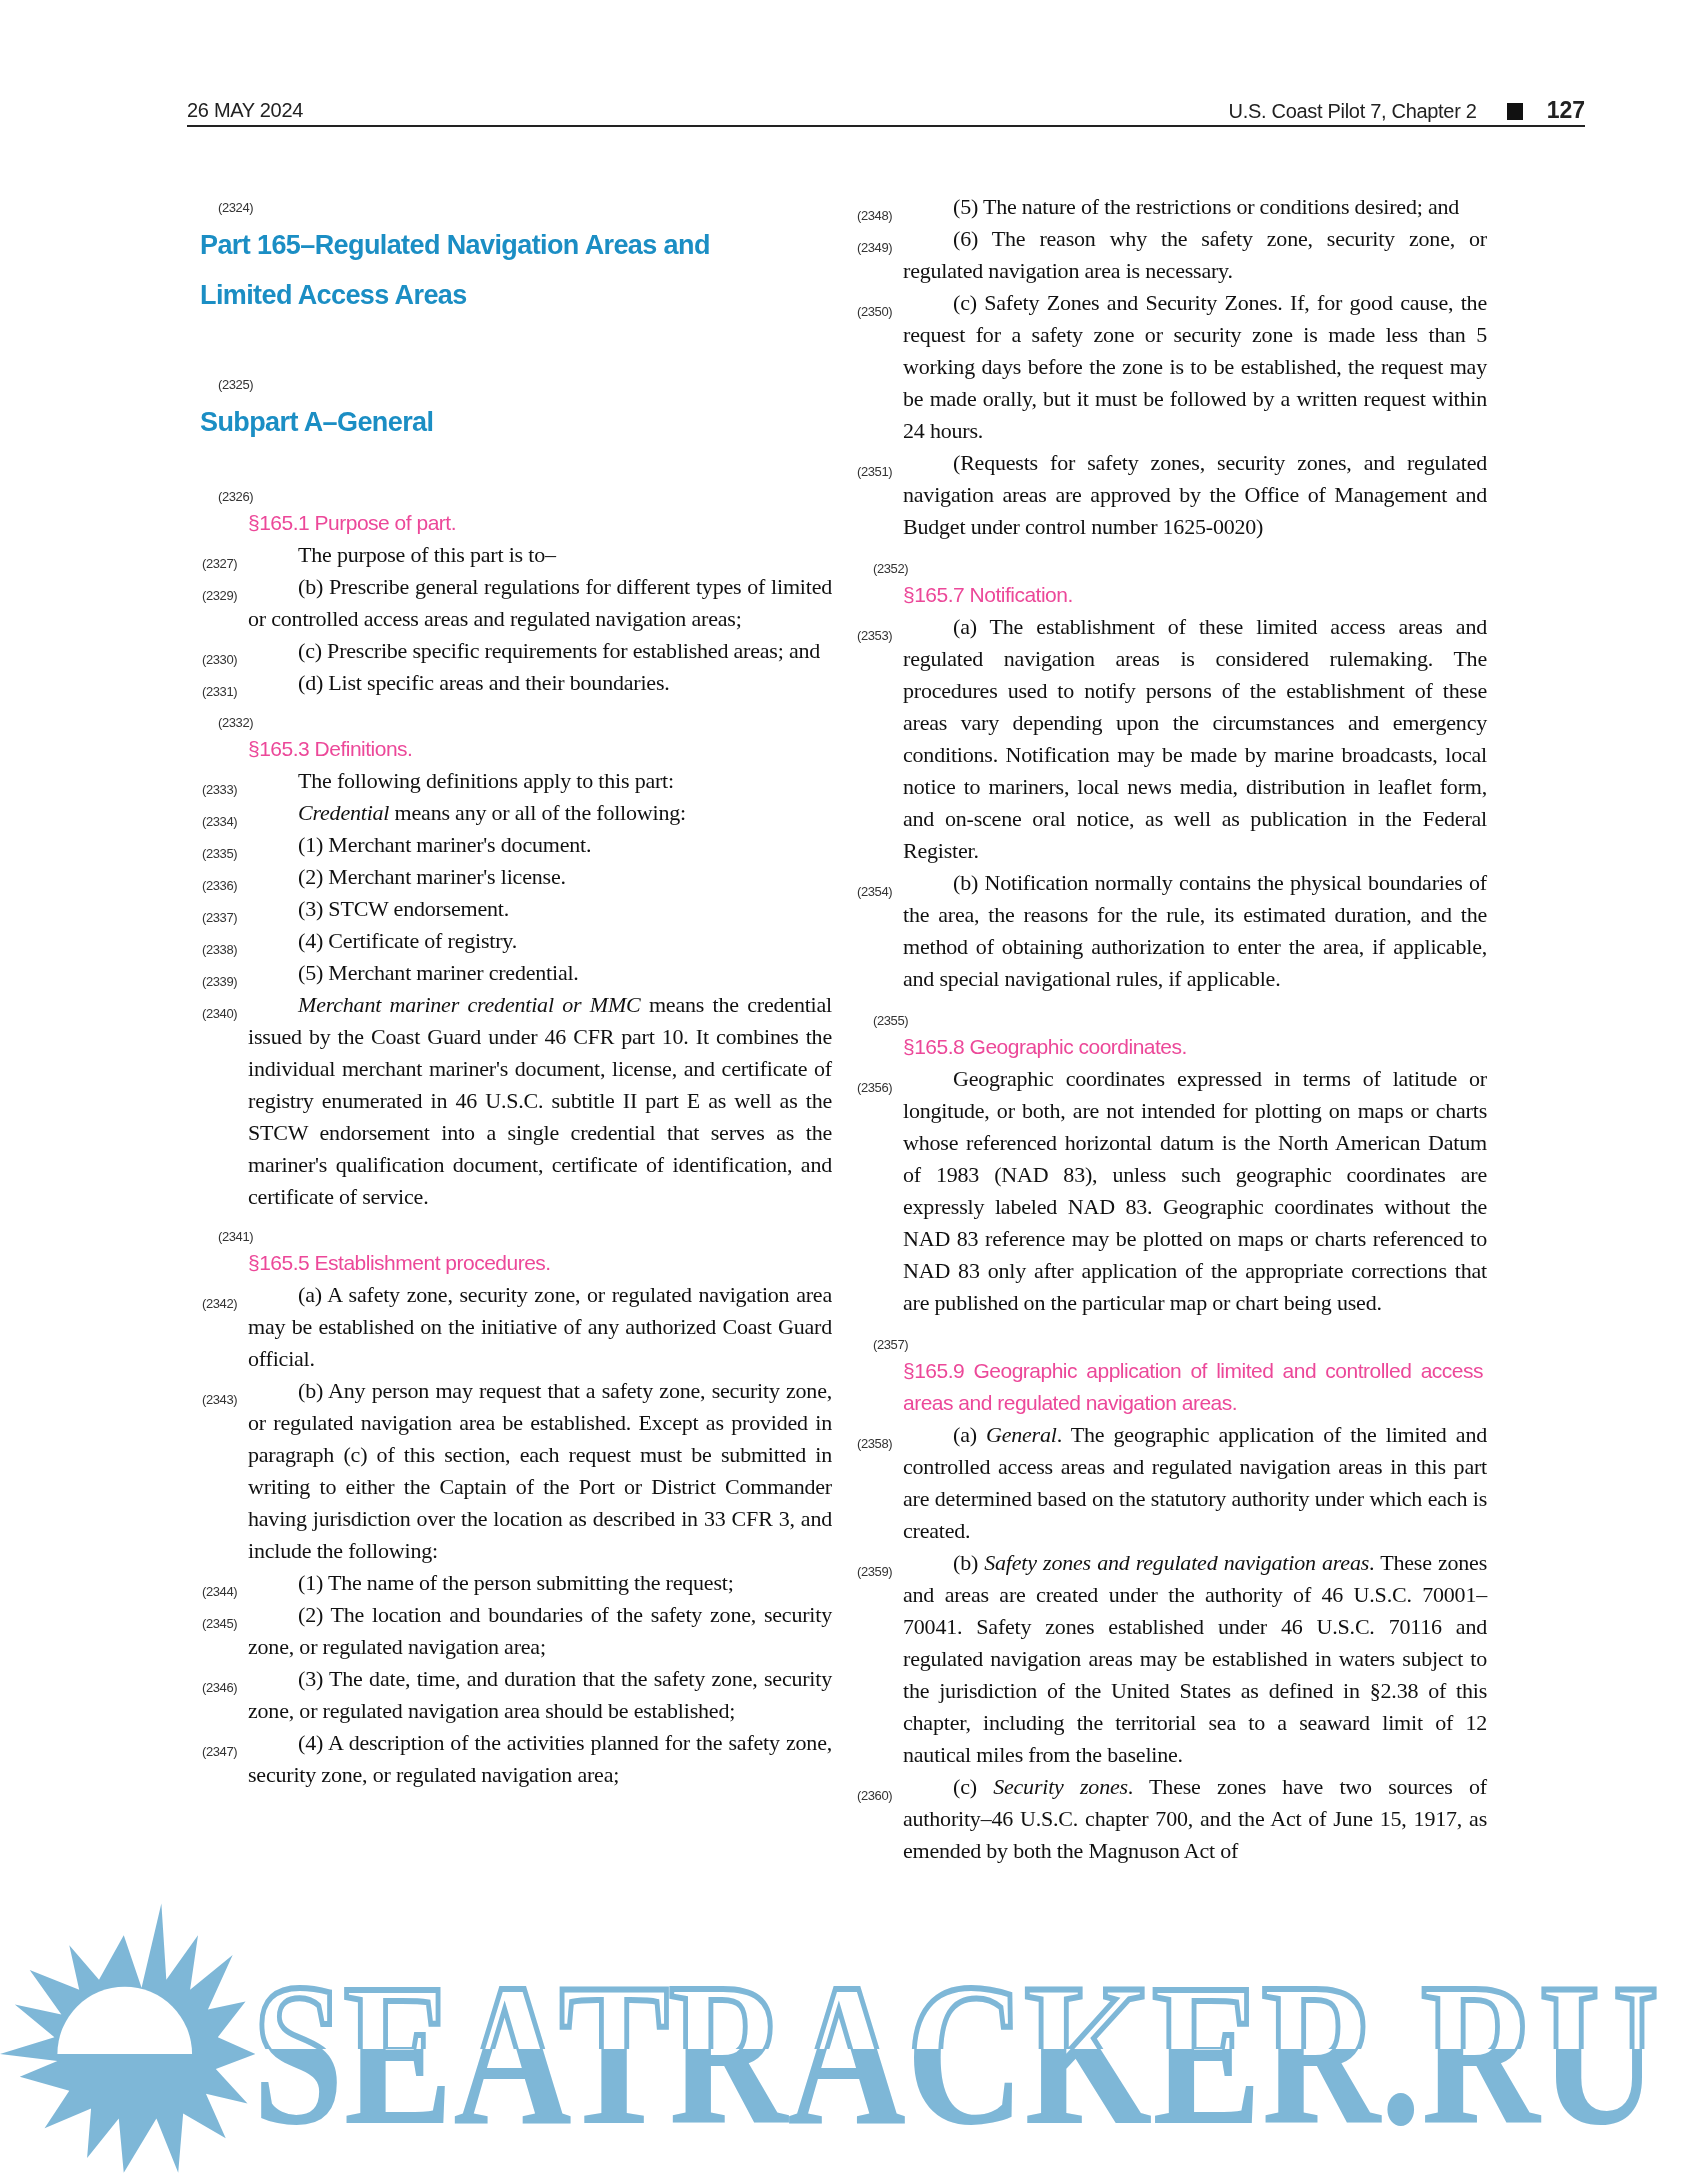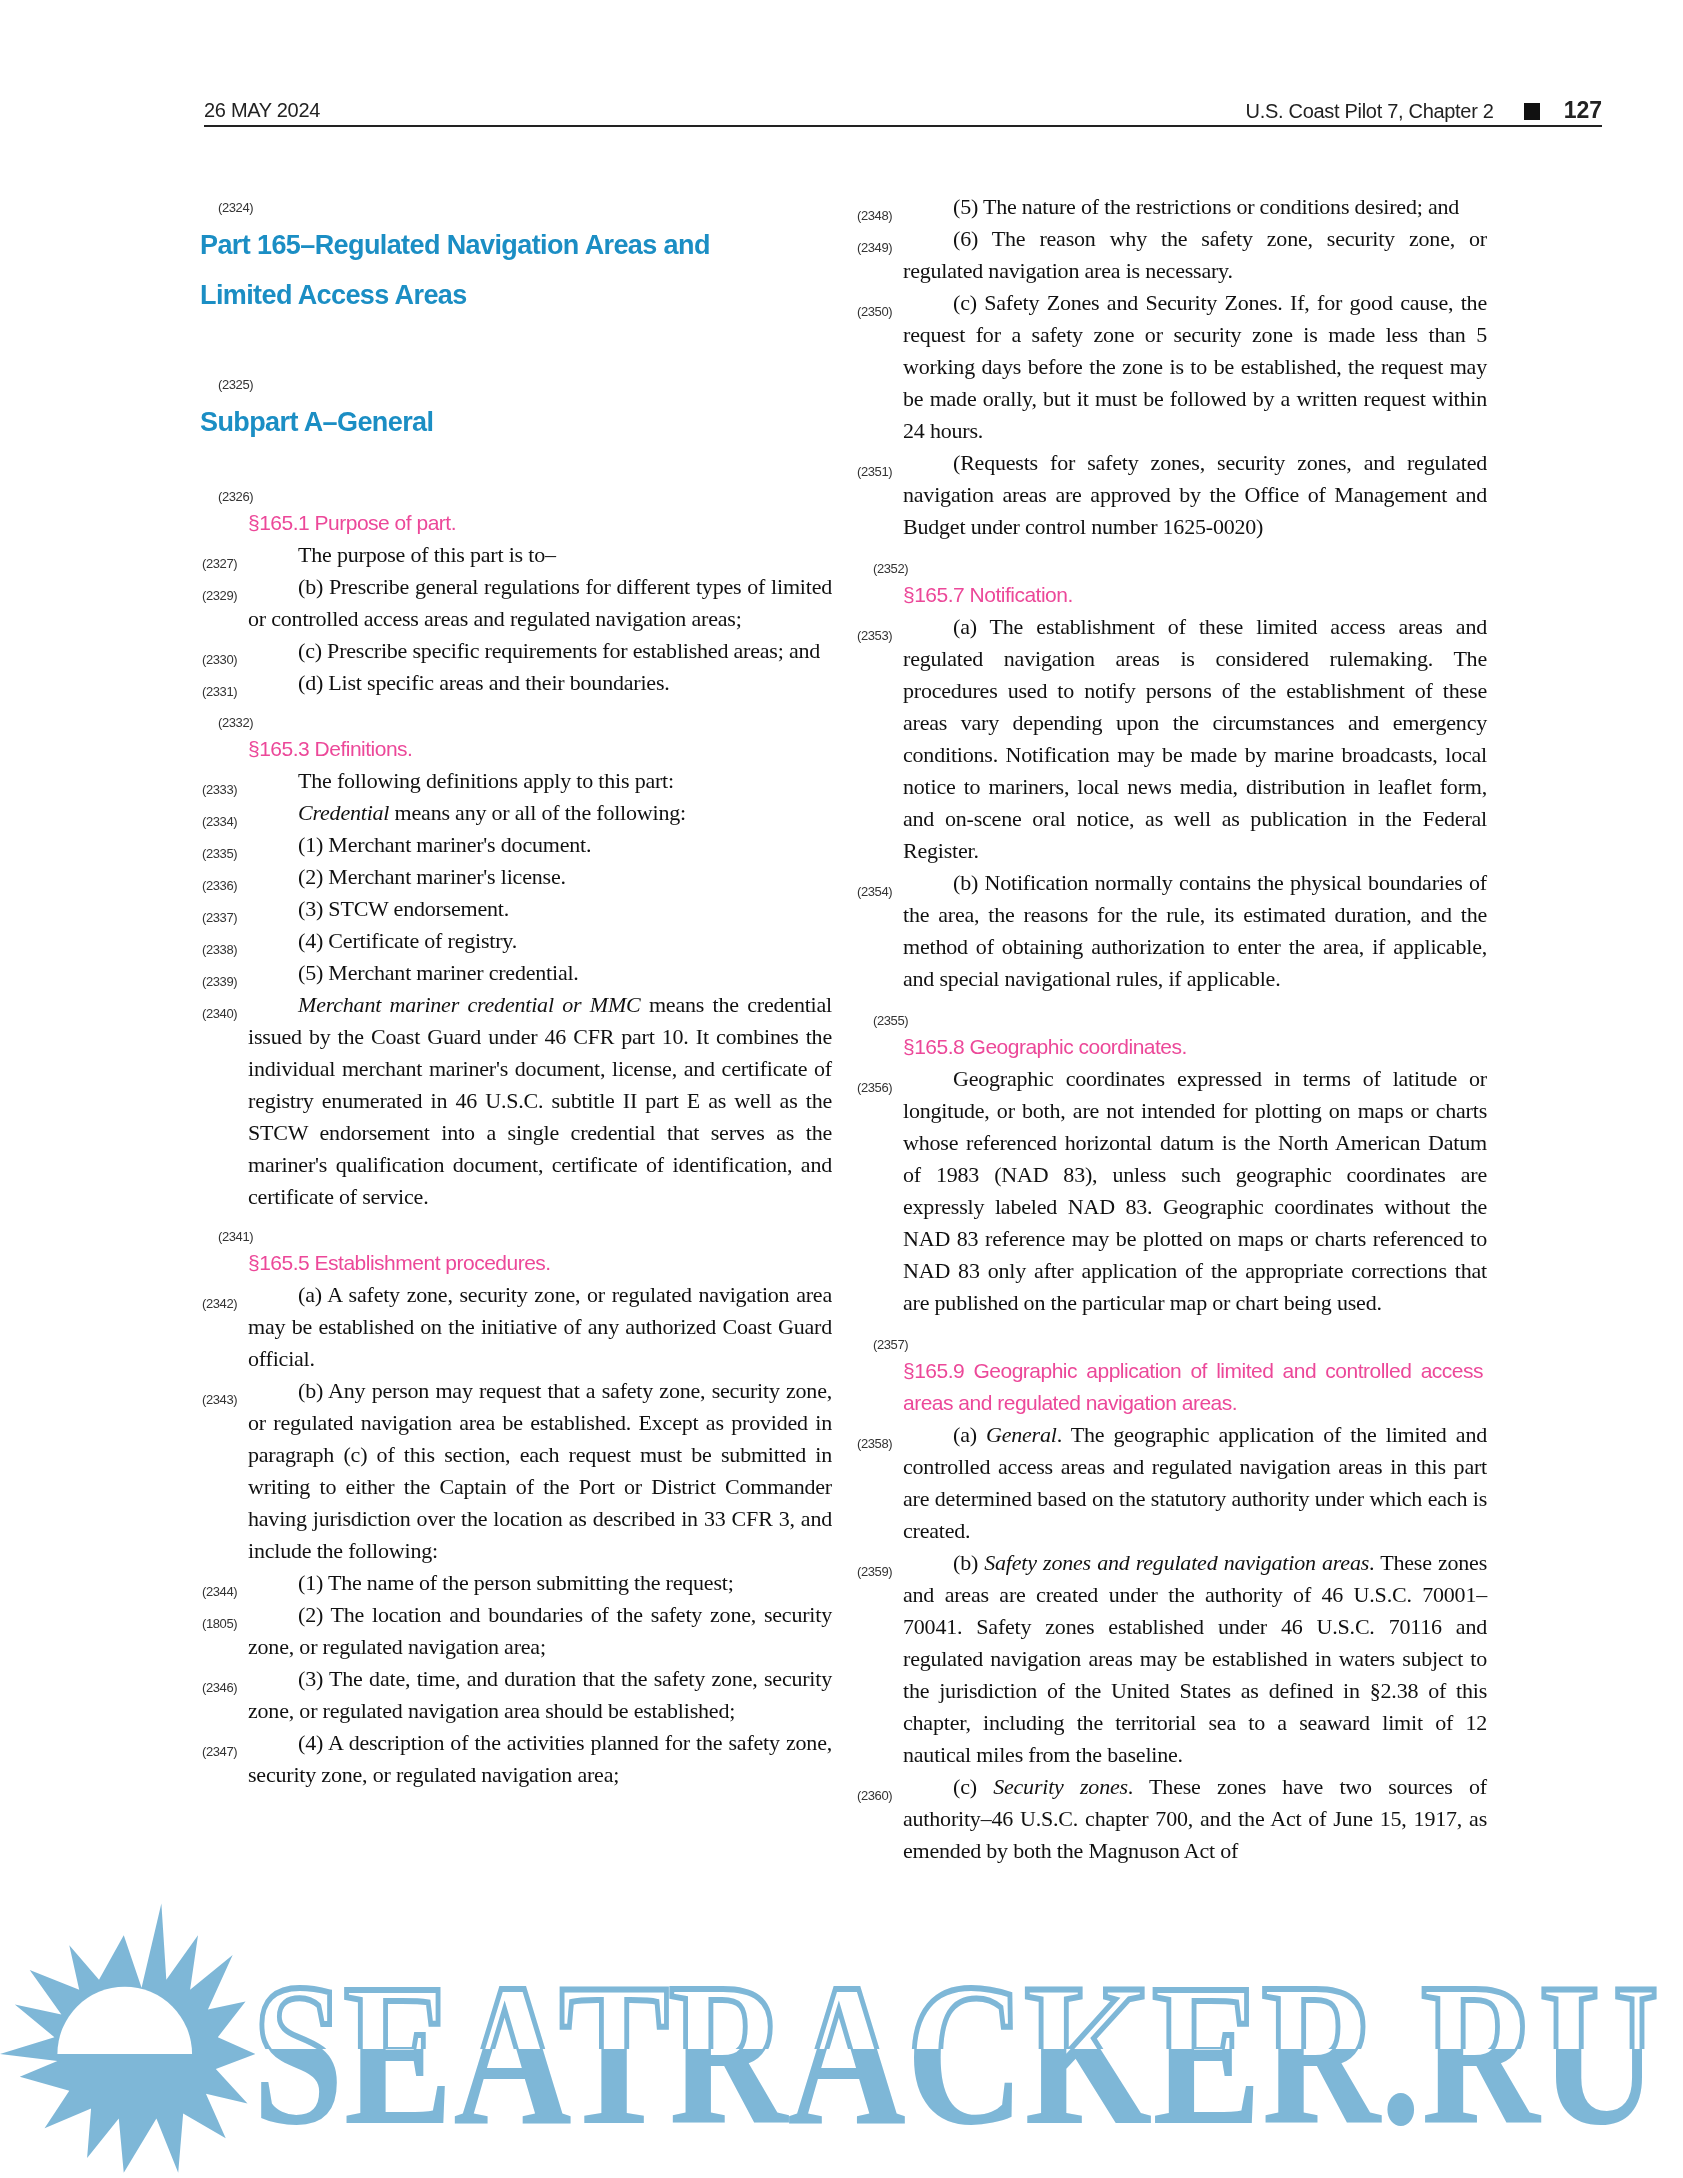--- a/index.html
+++ b/index.html
@@ -2,21 +2,21 @@
 <html><head>
 <meta charset="utf-8">
 <style>
   html, body { margin: 0; padding: 0; }
   body {
     width: 1683px; height: 2178px; position: relative; overflow: hidden;
     background: #ffffff; color: #111;
     font-family: "Liberation Serif", serif;
   }
   .header {
-    position: absolute; left: 204px; top: 97px; width: 1398px; height: 28px;
+    position: absolute; left: 187px; top: 97px; width: 1398px; height: 28px;
     border-bottom: 2px solid #222;
     font-family: "Liberation Sans", sans-serif; font-size: 20px; color: #222;
   }
   .header .date { position: absolute; left: 0; top: 2px; letter-spacing: -0.3px; }
   .header .right { position: absolute; right: 0; top: 0; display: flex; align-items: center; }
   .header .chapter { letter-spacing: -0.3px; margin-right: 30px; margin-top: 2px; }
   .header .square { width: 16px; height: 17px; background: #111; margin-right: 24px; margin-top: 2px; }
   .header .pageno { font-weight: bold; font-size: 23px; }
 
   .col { position: absolute; top: 196px; }
@@ -148,21 +148,21 @@
       </div>
       <div class="para">
         <span class="pnum">(2343)</span>
         <span class="txt">(b) Any person may request that a safety zone, security zone, or regulated navigation area be established. Except as provided in paragraph (c) of this section, each request must be submitted in writing to either the Captain of the Port or District Commander having jurisdiction over the location as described in 33 CFR 3, and include the following:</span>
       </div>
       <div class="para">
         <span class="pnum">(2344)</span>
         <span class="txt">(1) The name of the person submitting the request;</span>
       </div>
       <div class="para">
-        <span class="pnum">(1805)</span>
+        <span class="pnum">(2345)</span>
         <span class="txt">(2) The location and boundaries of the safety zone, security zone, or regulated navigation area;</span>
       </div>
       <div class="para">
         <span class="pnum">(2346)</span>
         <span class="txt">(3) The date, time, and duration that the safety zone, security zone, or regulated navigation area should be established;</span>
       </div>
       <div class="para">
         <span class="pnum">(2347)</span>
         <span class="txt">(4) A description of the activities planned for the safety zone, security zone, or regulated navigation area;</span>
       </div>

